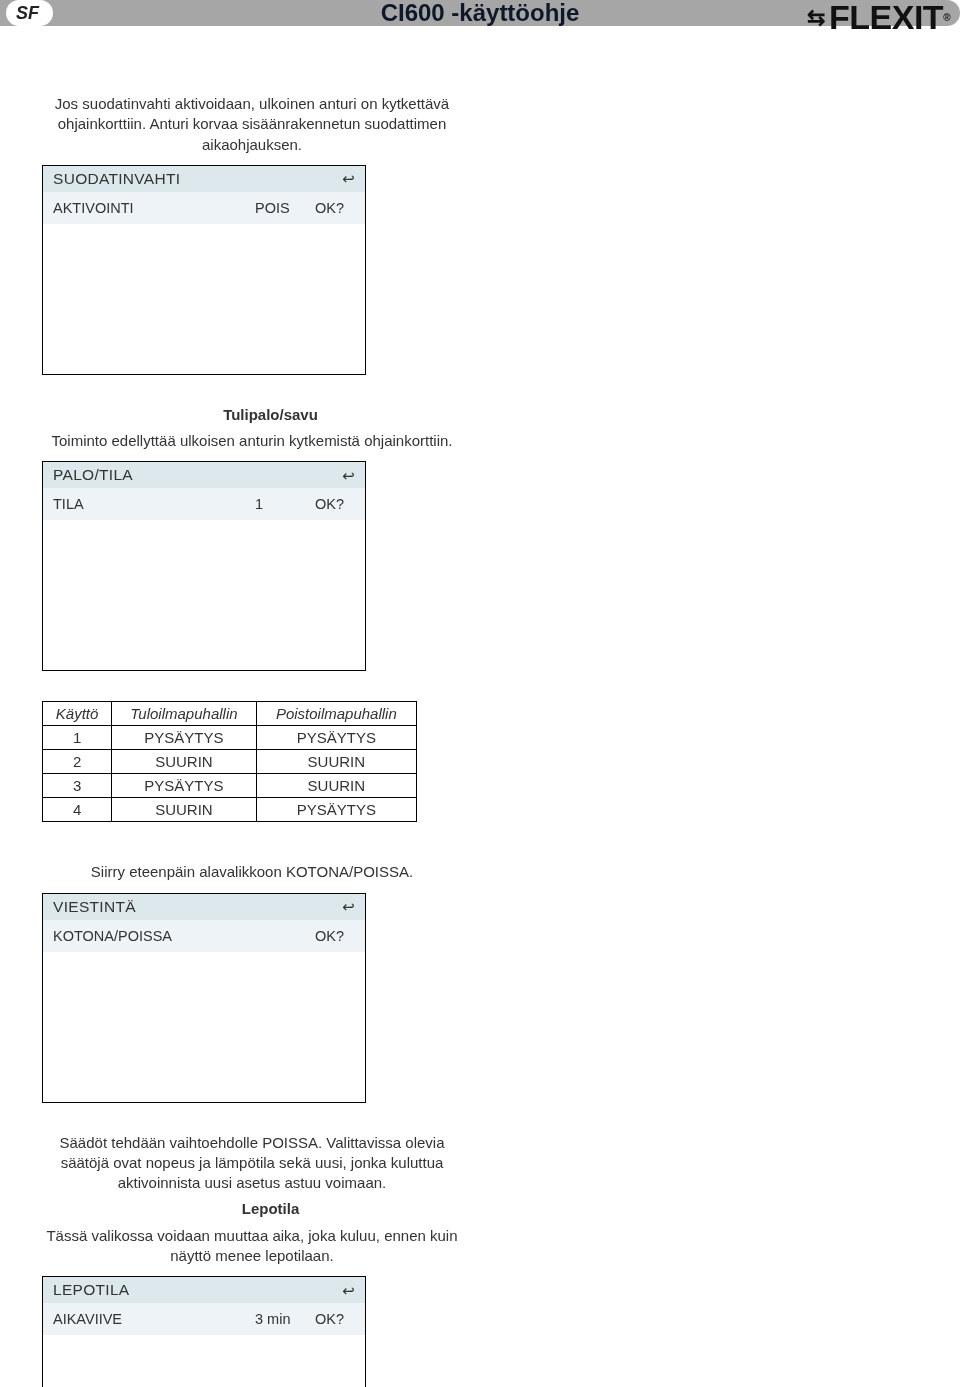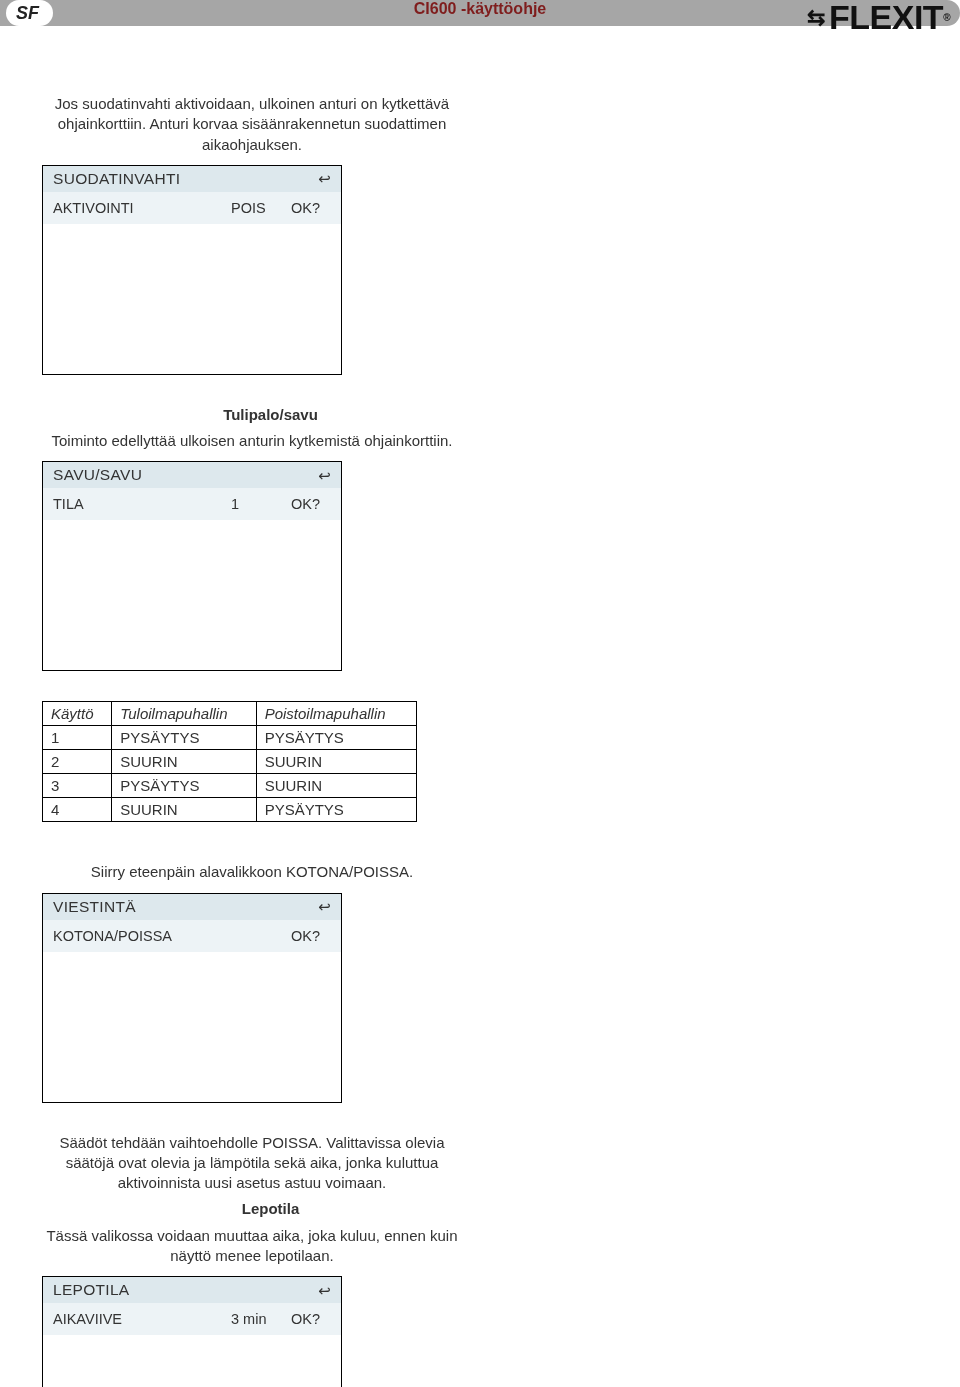--- a/index.html
+++ b/index.html
@@ -18,21 +18,21 @@
     height: 44px;
     position: relative;
   }
   .hdr-bar {
     flex: 1;
     height: 26px;
     background: #a6a6a6;
     border-top-right-radius: 13px;
     border-bottom-right-radius: 13px;
     display: flex;
-    align-items: flex-start;
+    align-items: center;
     position: relative;
   }
   .sf-pill {
     background: #fff;
     height: 26px;
     border-radius: 13px;
     padding: 0 14px 0 10px;
     display: inline-flex;
     align-items: center;
     font-weight: 900;
@@ -45,23 +45,23 @@
   }
   .sf-wrap {
     background: #a6a6a6;
     height: 26px;
     border-radius: 13px;
     padding-right: 6px;
     display: inline-flex;
     align-items: center;
   }
   .doc-title {
-    color: #7f1d1d;
+    color: #0f172a;
     font-weight: 700;
-    font-size: 16px;
+    font-size: 24px;
     position: absolute;
     left: 50%;
     transform: translateX(-50%);
   }
   .logo {
     position: absolute;
     right: 10px;
     top: -2px;
     font-weight: 900;
     font-size: 34px;
@@ -81,21 +81,21 @@
     padding: 50px 42px 20px 42px;
     flex-wrap: wrap;
   }
   .col { width: 420px; }
 
   p { font-size: 15px; line-height: 1.35; margin-bottom: 6px; text-align: center; }
   .bold { font-weight: 700; margin-left: 37px; }
 
   .panel {
     border: 1px solid #000;
-    width: 300px;
+    width: 324px;
     margin-top: 10px;
   }
   .panel-title {
     background: #dde8ed;
     padding: 4px 10px;
     font-size: 15.5px;
     display: flex;
     justify-content: space-between;
     align-items: center;
     letter-spacing: 0.3px;
@@ -121,21 +121,21 @@
   
   table.data {
     border-collapse: collapse;
     width: 375px;
     font-size: 15px;
     margin-top: 30px;
   }
   table.data td, table.data th {
     border: 1px solid #000;
     padding: 3px 8px;
-    text-align: left;
+    text-align: center;
     font-weight: normal;
     font-style: normal;
   }
   table.data th { font-style: italic; }
 
   
   .block { margin-bottom: 30px; }
 </style>
 </head>
 <body>
@@ -173,21 +173,21 @@
         <div class="panel-body"></div>
       </div>
     </div>
 
     <div class="block">
       <p class="bold">Tulipalo/savu</p>
       <p>Toiminto edellyttää ulkoisen anturin kytkemistä ohjainkorttiin.</p>
 
       <div class="panel">
         <div class="panel-title">
-          <span>SAVU/SAVU</span>
+          <span>PALO/TILA</span>
           <span class="back-icon">↩</span>
         </div>
         <div class="row-band">
           <span class="lab">TILA</span>
           <span class="val">1</span>
           <span class="ok">OK?</span>
         </div>
         <div class="panel-body"></div>
       </div>
     </div>
@@ -235,21 +235,21 @@
         <div class="row-band">
           <span class="lab">KOTONA/POISSA</span>
           <span class="val"></span>
           <span class="ok">OK?</span>
         </div>
         <div class="panel-body"></div>
       </div>
     </div>
 
     <div class="block">
-      <p>Säädöt tehdään vaihtoehdolle POISSA. Valittavissa olevia säätöjä ovat olevia ja lämpötila sekä aika, jonka kuluttua aktivoinnista uusi asetus astuu voimaan.</p>
+      <p>Säädöt tehdään vaihtoehdolle POISSA. Valittavissa olevia säätöjä ovat nopeus ja lämpötila sekä uusi, jonka kuluttua aktivoinnista uusi asetus astuu voimaan.</p>
       <p class="bold">Lepotila</p>
       <p>Tässä valikossa voidaan muuttaa aika, joka kuluu, ennen kuin näyttö menee lepotilaan.</p>
 
       <div class="panel">
         <div class="panel-title">
           <span>LEPOTILA</span>
           <span class="back-icon">↩</span>
         </div>
         <div class="row-band">
           <span class="lab">AIKAVIIVE</span>

